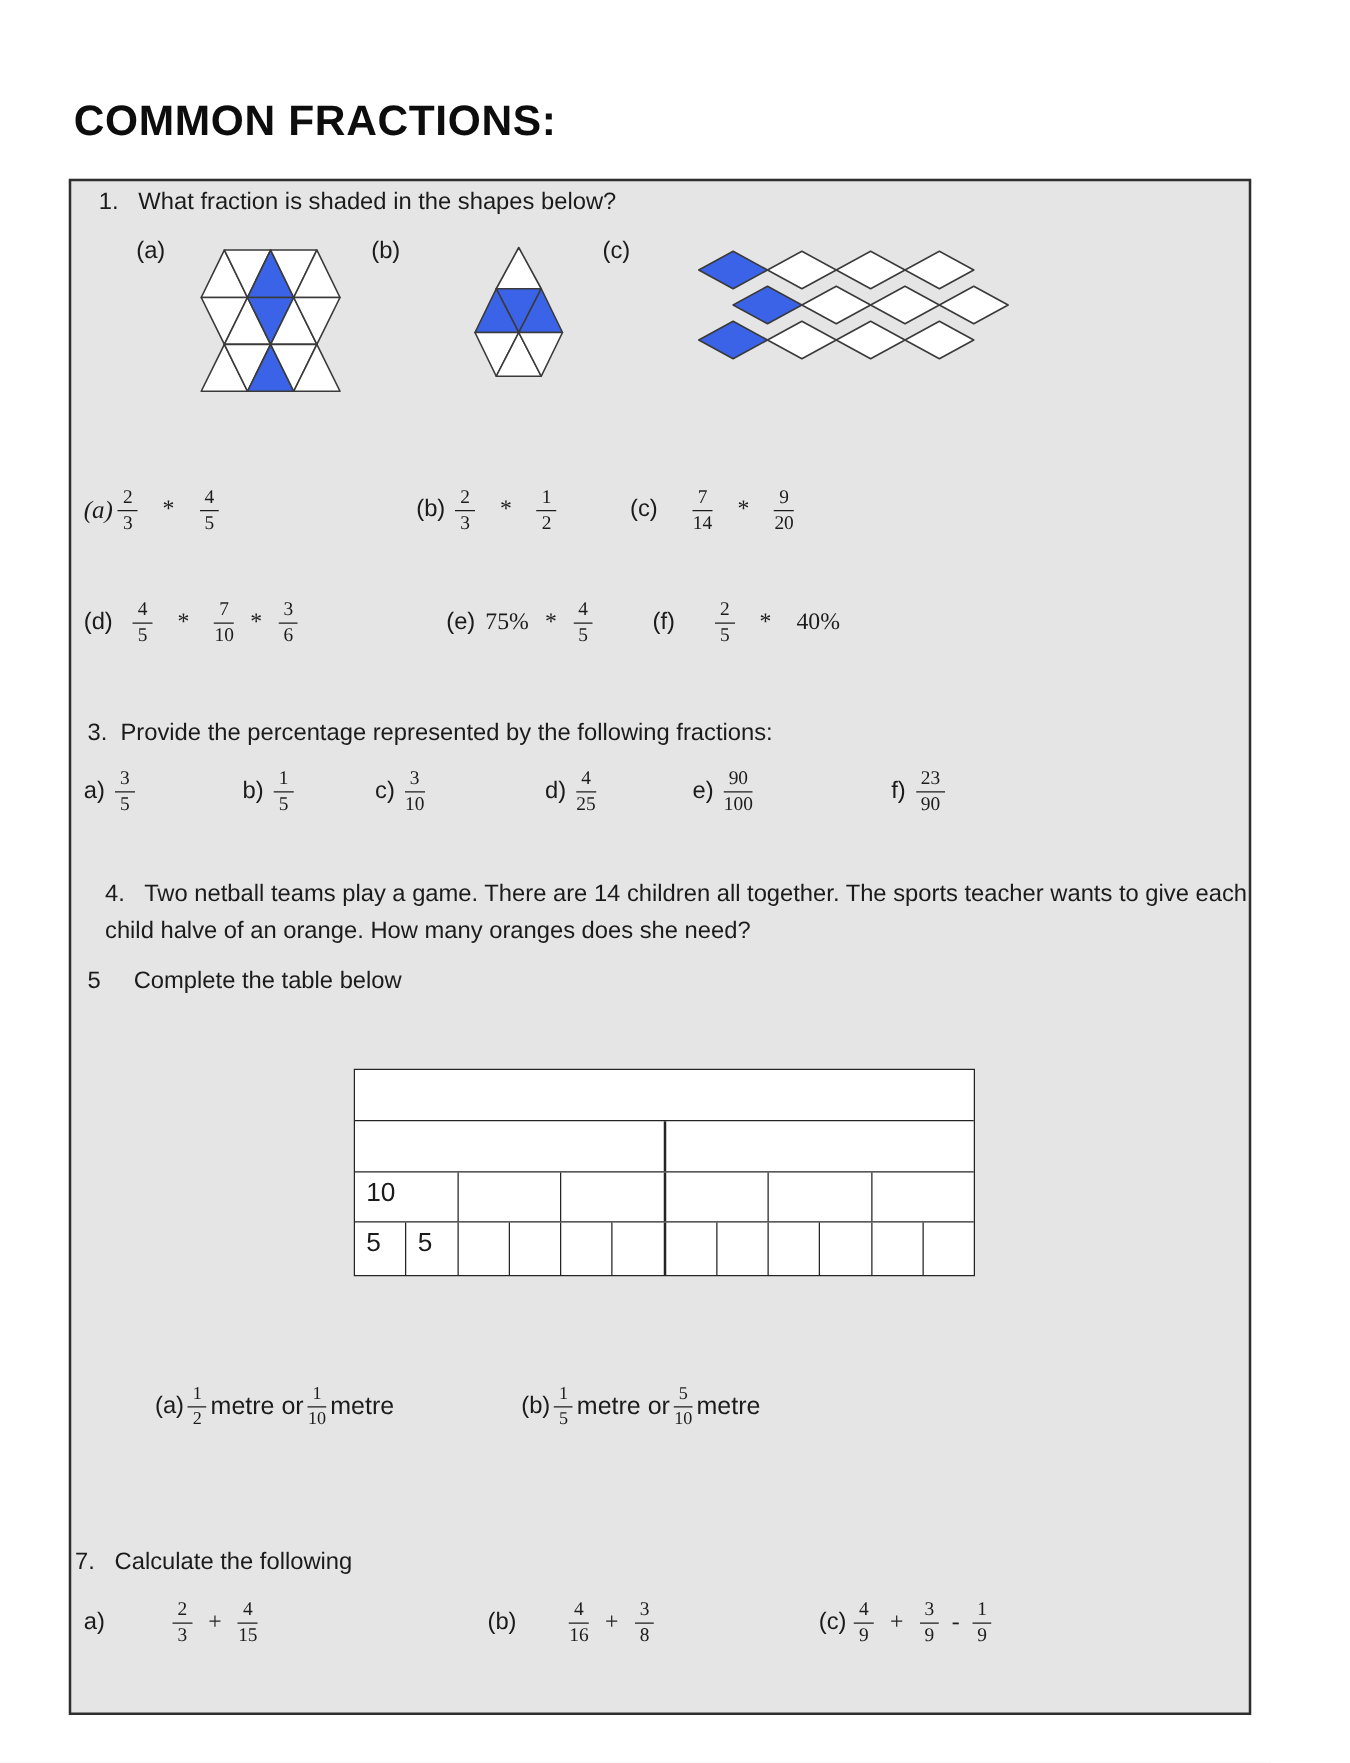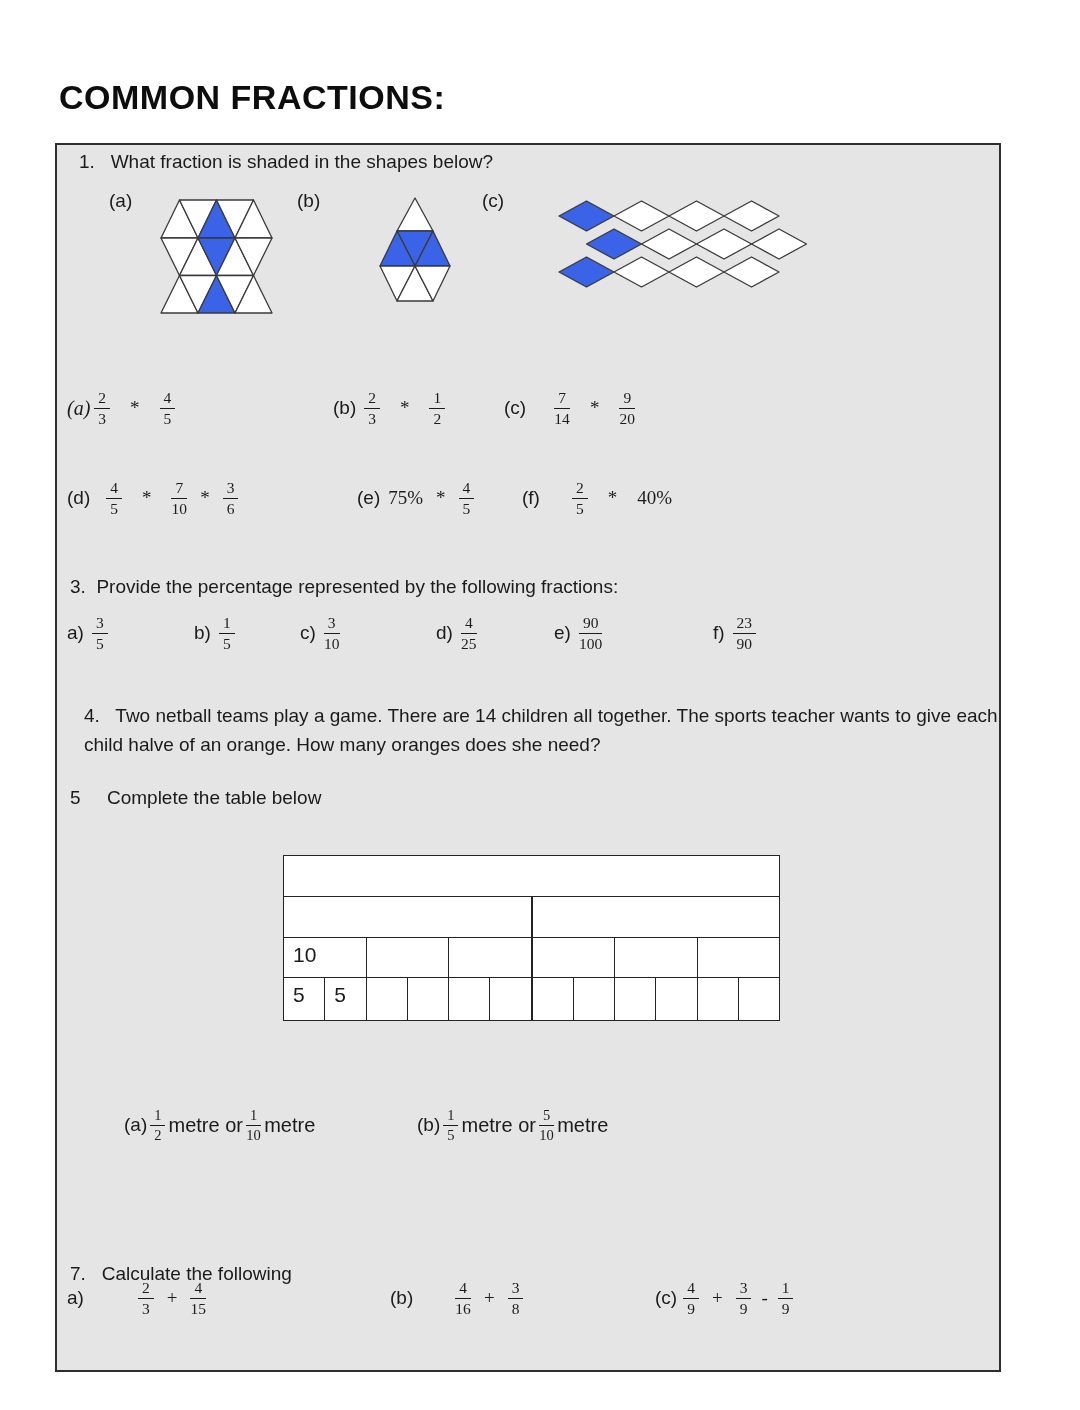--- a/index.html
+++ b/index.html
@@ -233,21 +233,21 @@
     <div class="item" style="left:656px; top:466px;">
       <span class="lbl">f)</span>
       <span class="frac">
           <span class="num">23</span>
           <span class="den">90</span>
         </span>
     </div>
 
     <div class="para" style="left:11px; top:556px; width:933px;margin-left:16px;">4.   Two netball teams play a game. There are 14 children all together. The sports teacher wants to give each child halve of an orange. How many oranges does she need?</div>
 
-    <div class="heading" style="left:13px; top:641px;">5     Complete the table below</div>
+    <div class="heading" style="left:13px; top:628px;">5     Complete the table below</div>
 
     <div class="ftable" style="left:226px; top:710px;">
       <div class="trow r1">
         <div class="tcell"></div>
       </div>
       <div class="trow r2">
         <div class="tcell"></div>
         <div class="tcell thick"></div>
       </div>
       <div class="trow r3">
@@ -296,21 +296,21 @@
           <span class="den">5</span>
         </span>
       <span class="word">metre or</span>
       <span class="frac">
           <span class="num">5</span>
           <span class="den">10</span>
         </span>
       <span class="word">metre</span>
     </div>
 
-    <div class="heading" style="left:13px; top:1093px;margin-top:24px;">7.   Calculate the following</div>
+    <div class="heading" style="left:3px; top:1093px;">7.   Calculate the following</div>
 
     <div class="item" style="left:10px; top:1131px;">
       <span class="lbl" style="margin-right:54px;">a)</span>
       <span class="frac">
           <span class="num">2</span>
           <span class="den">3</span>
         </span>
       <span class="op op-tight">+</span>
       <span class="frac">
           <span class="num">4</span>

